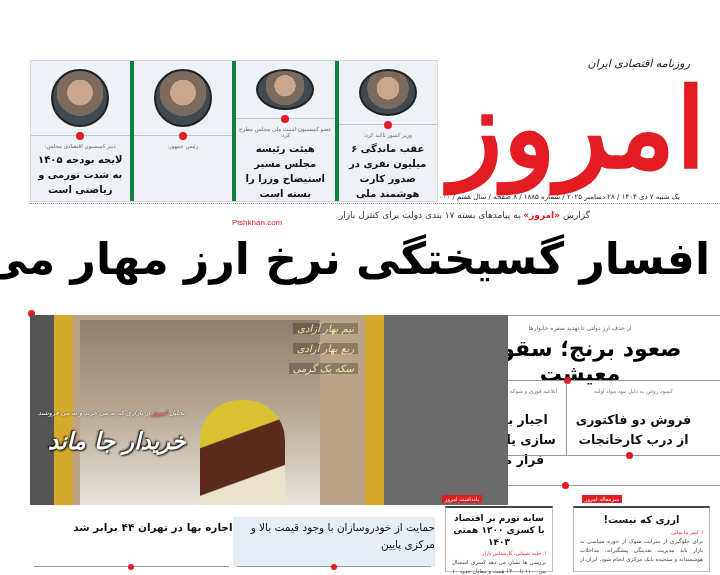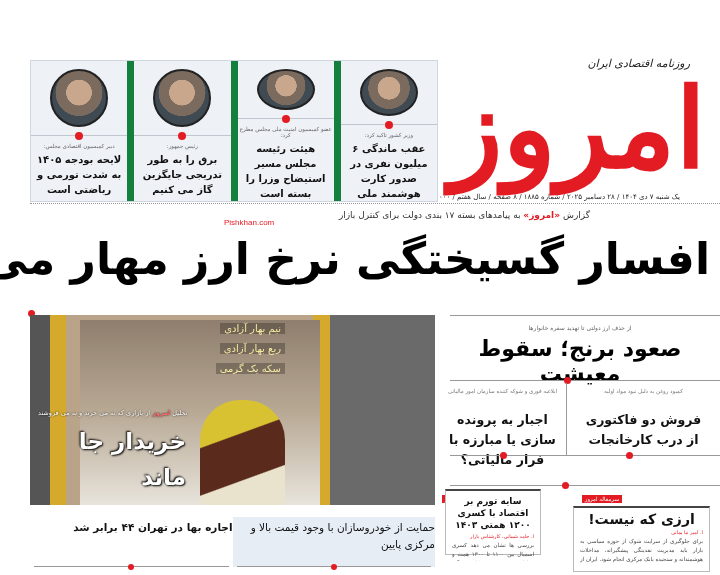--- a/index.html
+++ b/index.html
@@ -13,21 +13,21 @@
   .tagline { position: absolute; right: 30px; top: 2px; font-family: "DejaVu Serif", serif; font-size: 11px; color: #222; font-style: italic; }
   .logo { position: absolute; right: 14px; top: 14px; font-family: "DejaVu Serif", serif; font-weight: bold; font-size: 110px; line-height: 120px; color: #e31b23; letter-spacing: -4px; }
   .website { left: 430px; top: 60px; width: 14px; height: 130px; writing-mode: vertical-rl; transform: rotate(180deg); font-family: "DejaVu Sans Mono", monospace; font-size: 7px; color: #888; letter-spacing: 2px; direction: ltr; text-align: center; }
   .dateline { left: 440px; top: 193px; width: 280px; height: 12px; font-size: 7px; color: #222; white-space: nowrap; overflow: hidden; text-align: right; padding-right: 40px; }
 
   
   .rule-top { left: 30px; top: 203px; width: 690px; height: 1px; border-top: 1px dotted #999; }
 
   
   .cards { left: 30px; top: 60px; width: 408px; height: 142px; display: flex; flex-direction: row; border: 1px solid #cfd6df; background: #eef2f7; }
-  .card { flex: 1; border-left: 7px solid #15803d; display: flex; flex-direction: column; align-items: center; position: relative; }
+  .card { flex: 1; border-left: 4px solid #15803d; display: flex; flex-direction: column; align-items: center; position: relative; }
   .card:last-child { border-left: none; }
   .card .photo { margin-top: 8px; width: 58px; height: 58px; border-radius: 50%; border: 2px solid #222; background: radial-gradient(circle at 50% 40%, #c9a78c 0 30%, #7b6b5f 31% 55%, #3f4a52 56%); }
   .card .divider { width: 100%; border-top: 1px solid #bfc6cf; margin-top: 8px; position: relative; }
   .card .dot { position: absolute; left: 50%; top: -4px; margin-left: -4px; width: 8px; height: 8px; border-radius: 50%; background: #e31b23; }
   .card .kicker { font-size: 5.5px; color: #666; margin-top: 7px; text-align: center; }
   .card .title { font-size: 10px; font-weight: bold; line-height: 15px; text-align: center; margin-top: 3px; padding: 0 4px; color: #111; }
 
   
   .lead-kicker { left: 200px; top: 210px; width: 390px; font-size: 9px; color: #333; text-align: right; }
   .lead-kicker .brand { color: #e31b23; font-weight: bold; }
@@ -39,48 +39,48 @@
   .rc-kicker { position: absolute; left: 10px; right: 10px; text-align: center; font-size: 6px; color: #666; }
   .rc-head { position: absolute; left: 0; right: 0; text-align: center; font-size: 22px; font-weight: bold; color: #000; }
   .rc-dot { position: absolute; width: 7px; height: 7px; border-radius: 50%; background: #e31b23; }
   .rc-sub { position: absolute; width: 125px; text-align: center; }
   .rc-sub .k { font-size: 5.5px; color: #777; }
   .rc-sub .t { font-size: 12.5px; font-weight: bold; line-height: 20px; color: #111; margin-top: 16px; }
   .rc-vrule { position: absolute; left: 126px; top: 73px; width: 1px; height: 72px; background: #999; }
   .rc-bottom { position: absolute; left: 0; right: 0; top: 149px; text-align: center; font-size: 13px; font-weight: bold; color: #000; }
 
   
-  .photo-block { left: 30px; top: 315px; width: 405px; height: 190px; overflow: hidden;
+  .photo-block { left: 30px; top: 315px; width: 478px; height: 190px; overflow: hidden;
     background:
-      linear-gradient(90deg, #555 0 5%, #d4a92c 5% 9%, #b9a48a 9% 70%, #d4a92c 70% 74%, #6a6a6a 74% 100%); }
+      linear-gradient(90deg, #555 0 5%, #d4a92c 5% 9%, #b9a48a 9% 70%, #d4a92c 70% 74%, #6a6a6a 74% 100%); font-style: italic; }
   .photo-block .shop { position: absolute; left: 50px; top: 5px; width: 240px; height: 185px; background: linear-gradient(180deg, #8f7e6d 0%, #b8a995 50%, #e8e4dc 100%); }
   .photo-block .sign { position: absolute; right: 150px; font-size: 10px; color: #f7e9a0; background: rgba(0,0,0,0.25); padding: 0 4px; }
   .photo-block .woman { position: absolute; left: 170px; top: 85px; width: 85px; height: 105px; border-radius: 40px 40px 5px 5px; background: linear-gradient(160deg, #d8c231 0 35%, #5a2a1c 36% 70%, #e9e2cd 71% 100%); }
   .photo-block .p-kicker { position: absolute; left: 8px; top: 94px; font-size: 6.5px; color: #fff; text-shadow: 0 0 2px #000; }
   .photo-block .p-kicker .brand { color: #ff6b6b; font-weight: bold; }
   .photo-block .p-head { position: absolute; left: 6px; top: 108px; width: 150px; font-size: 23px; font-weight: bold; color: #fff; line-height: 36px; text-align: right; text-shadow: 1px 1px 2px #000, -1px -1px 2px #000; }
   .photo-dot { left: 28px; top: 310px; width: 7px; height: 7px; border-radius: 50%; background: #e31b23; }
 
   
   .bottom-row { left: 30px; top: 517px; width: 405px; height: 50px; display: flex; flex-direction: row; }
   .bstory { flex: 1; text-align: right; position: relative; }
   .bstory.shaded { background: #e6edf5; }
   .bstory .t { font-size: 10.5px; font-weight: bold; line-height: 17px; margin-top: 2px; }
   .bstory .t.light { font-weight: normal; }
   .bstory .line { position: absolute; left: 4px; right: 4px; bottom: 0; height: 1px; background: #999; }
   .bstory .dot { position: absolute; left: 50%; bottom: -3px; margin-left: -3px; width: 6px; height: 6px; border-radius: 50%; background: #e31b23; }
 
   
   .col-box { position: absolute; border: 1px solid #bbb; border-top: 2px solid #444; padding: 4px 6px; background: #fff; }
   .col-tag { position: absolute; font-size: 5.5px; color: #fff; background: #e31b23; padding: 1px 3px; }
-  .col-box .h { font-size: 14px; font-weight: bold; text-align: center; line-height: 15px; }
+  .col-box .h { font-size: 10px; font-weight: bold; text-align: center; line-height: 15px; }
   .col-box .a { font-size: 5px; color: #e31b23; margin-top: 2px; }
   .col-box .b { font-size: 5.5px; color: #444; line-height: 9px; text-align: justify; margin-top: 2px; }
 
-  .pishkhan { left: 224px; top: 218px; font-size: 8px; color: #e31b23; direction: ltr; font-family: "Liberation Sans", sans-serif; }
+  .pishkhan { left: 232px; top: 218px; font-size: 8px; color: #e31b23; direction: ltr; font-family: "Liberation Sans", sans-serif; }
 </style>
 </head>
 <body>
 
 <div class="abs masthead">
   <div class="tagline">روزنامه اقتصادی ایران</div>
   <div class="logo">امروز</div>
 </div>
 <div class="abs website">WWW.TODAYONLINE.IR</div>
 <div class="abs dateline">یک شنبه ۷ دی ۱۴۰۴ / ۲۸ دسامبر ۲۰۲۵ / شماره ۱۸۸۵ / ۸ صفحه / سال هفتم / ۱۰۰۰۰ تومان</div>
@@ -102,21 +102,20 @@
       </div>
     <div class="kicker">عضو کمیسیون امنیت ملی مجلس مطرح کرد:</div>
     <div class="title">هیئت رئیسه مجلس مسیر استیضاح وزرا را بسته است</div>
   </div>
   <div class="card">
     <div class="photo"></div>
     <div class="divider">
         <span class="dot"></span>
       </div>
     <div class="kicker">رئیس جمهور:</div>
-    <div class="title">برق را به طور تدریجی جایگزین گاز می کنیم</div>
   </div>
   <div class="card">
     <div class="photo"></div>
     <div class="divider">
         <span class="dot"></span>
       </div>
     <div class="kicker">دبیر کمیسیون اقتصادی مجلس:</div>
     <div class="title">لایحه بودجه ۱۴۰۵ به شدت تورمی و ریاضتی است</div>
   </div>
 </div>
@@ -129,21 +128,21 @@
 <div class="abs pishkhan">Pishkhan.com</div>
 <div class="abs headline">افسار گسیختگی نرخ ارز مهار می شود!</div>
 
 <div class="abs right-col">
   <div class="rc-rule" style="top:5px;"></div>
   <div class="rc-kicker" style="top:14px;">از حذف ارز دولتی تا تهدید سفره خانوارها</div>
   <div class="rc-head" style="top:26px;text-align:center;">صعود برنج؛ سقوط معیشت</div>
   <div class="rc-rule" style="top:70px;"></div>
   <div class="rc-dot" style="left:124px; top:67px;"></div>
   <div class="rc-vrule"></div>
-  <div class="rc-sub" style="right:14px; top:78px;">
+  <div class="rc-sub" style="right:24px; top:78px;">
     <div class="k">کمبود روغن به دلیل نبود مواد اولیه</div>
     <div class="t">فروش دو فاکتوری از درب کارخانجات</div>
   </div>
   <div class="rc-sub" style="left:0px; top:78px;">
     <div class="k">ابلاغیه فوری و شوکه کننده سازمان امور مالیاتی</div>
     <div class="t">اجبار به پرونده سازی یا مبارزه با فرار مالیاتی؟</div>
   </div>
   <div class="rc-rule" style="top:145px;"></div>
   <div class="rc-dot" style="left:60px; top:142px;"></div>
   <div class="rc-dot" style="left:186px; top:142px;"></div>
@@ -182,17 +181,17 @@
 </div>
 
 <div class="col-tag" style="right:98px; top:495px;">سرمقاله امروز</div>
 <div class="col-box" style="left:573px; top:506px; width:137px; height:66px;">
   <div class="h">ارزی که نیست!</div>
   <div class="a">ا. امیر نیا یمانی</div>
   <div class="b" style="height:28px; overflow:hidden;">برای جلوگیری از سرایت شوک از حوزه سیاسی به بازار باید مدیریت نقدینگی پیشگیرانه، مداخلات هوشمندانه و سنجیده بانک مرکزی انجام شود. ایران از یک سو با فعال شدن مکانیزم ماشه و چشم انداز کاهش صادرات نفت و...</div>
 </div>
 
 <div class="col-tag" style="right:238px; top:495px;">یادداشت امروز</div>
-<div class="col-box" style="left:445px; top:489px; width:96px; height:66px;">
+<div class="col-box" style="left:445px; top:506px; width:108px; height:66px;">
   <div class="h" style="font-size:9px; line-height:12px;">سایه تورم بر اقتصاد با کسری ۱۲۰۰ همتی ۱۴۰۳</div>
   <div class="a">ا. حامد شیبانی، کارشناس بازار</div>
   <div class="b" style="height:20px; overflow:hidden;">بررسی ها نشان می دهد کسری اسمیال بین ۱۱۰۰ تا ۱۳۰۰ همت و معادل حدود ۱۰ درصد کل نقدینگی کشور است و می تواند پیامدهای تورمی جدی به همراه داشته باشد.</div>
 </div>
 
 </body></html>

